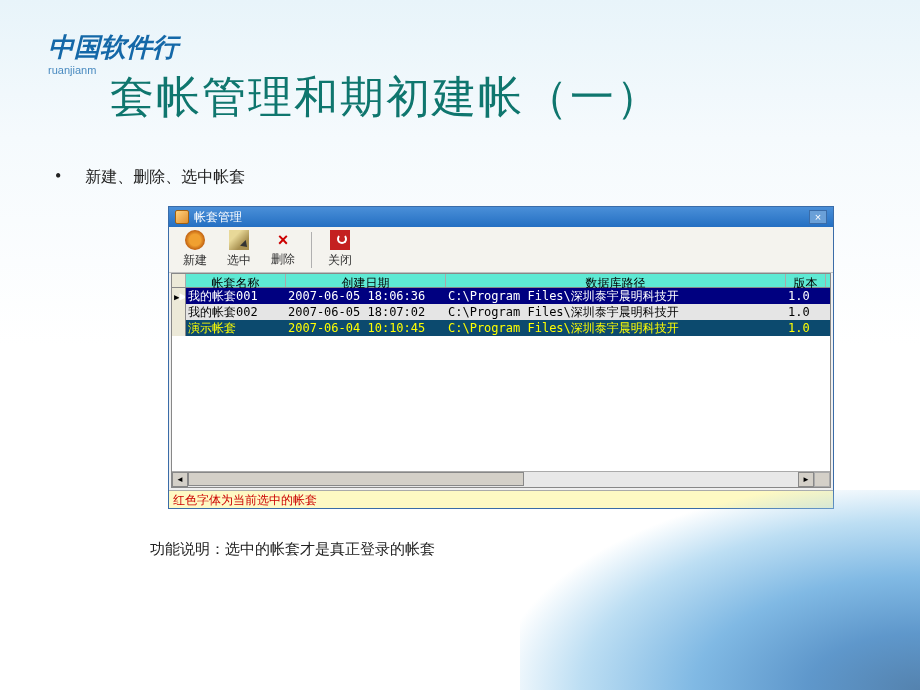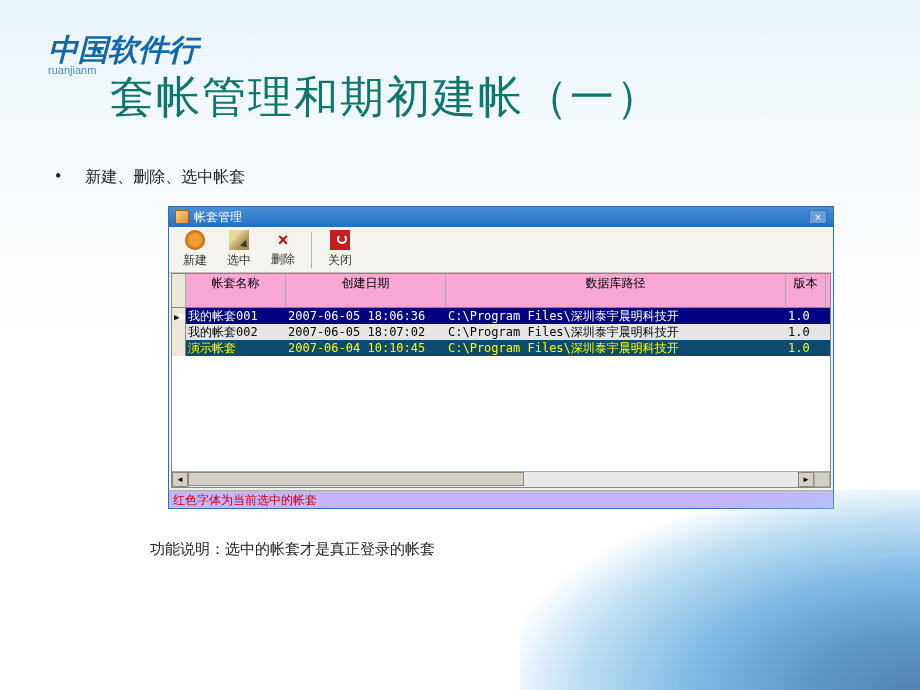--- a/index.html
+++ b/index.html
@@ -20,21 +20,21 @@
       background: radial-gradient(ellipse at bottom right, #0b4d8c 0%, #1a6bb5 20%, #4a9bd8 40%, #a0d0ee 60%, transparent 75%);
       opacity: 0.7;
       border-top-left-radius: 60%;
       pointer-events: none;
     }
     .brand {
       position: absolute;
       top: 30px;
       left: 48px;
       color: #1468a8;
-      font-size: 30px;
+      font-size: 26px;
       font-weight: bold;
       font-style: italic;
       font-family: "KaiTi", "楷体", serif;
     }
     .brand-sub {
       position: absolute;
       top: 64px;
       left: 48px;
       color: #4a8bc0;
       font-size: 11px;
@@ -143,22 +143,22 @@
       background: #fff;
       border: 1px solid #888;
       margin: 0 2px 2px 2px;
       display: flex;
       flex-direction: column;
       position: relative;
       overflow: hidden;
     }
     .grid-header {
       display: flex;
-      height: 34px;
-      background: #f9a8d4;
+      height: 14px;
+      background: #5eead4;
       border-bottom: 1px solid #888;
       font-size: 12px;
     }
     .grid-header .hcell {
       border-right: 1px solid #aaa;
       text-align: center;
       line-height: 18px;
     }
     .col-ind { width: 14px; background: #ece9d8; border-right: 1px solid #888; }
     .col-name { width: 100px; }
@@ -189,21 +189,21 @@
       border-top: 1px solid #aaa;
       display: flex;
     }
     .scroll-btn { width: 16px; height: 15px; background: #d4d0c8; border: 1px solid #888; font-size: 8px; text-align: center; line-height: 13px; }
     .scroll-track { flex: 1; background: #e8e8e8; position: relative; }
     .scroll-thumb { position: absolute; left: 0; top: 0; height: 14px; width: 55%; background: #d4d0c8; border: 1px solid #888; }
     .scroll-corner { width: 16px; height: 15px; background: #d4d0c8; border: 1px solid #aaa; }
 
     .statusbar {
       height: 18px;
-      background: #c4b5fd;
+      background: #fef9c3;
       border-top: 1px solid #aaa;
       font-size: 12px;
       color: #c00;
       padding-left: 4px;
       line-height: 18px;
     }
     .footnote {
       position: absolute;
       top: 540px;
       left: 150px;

